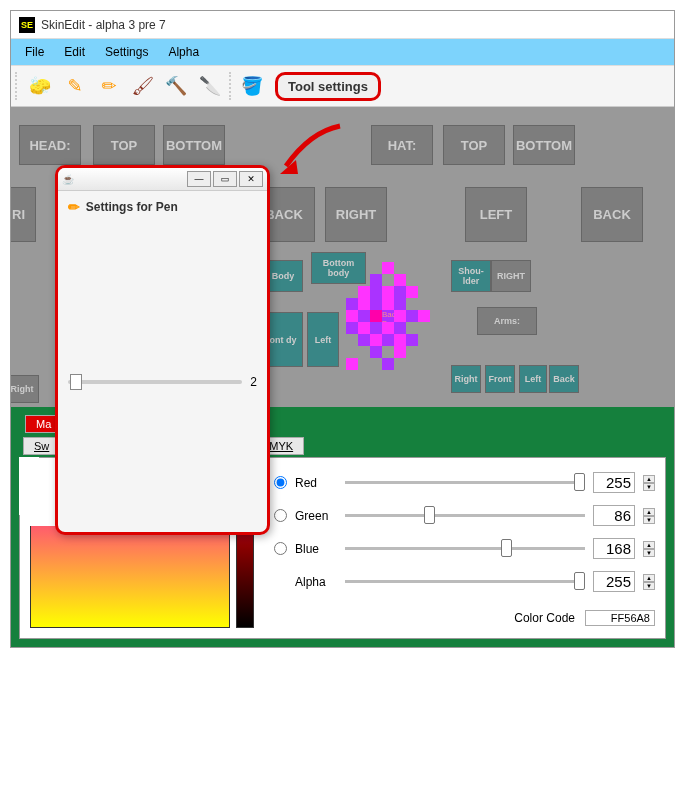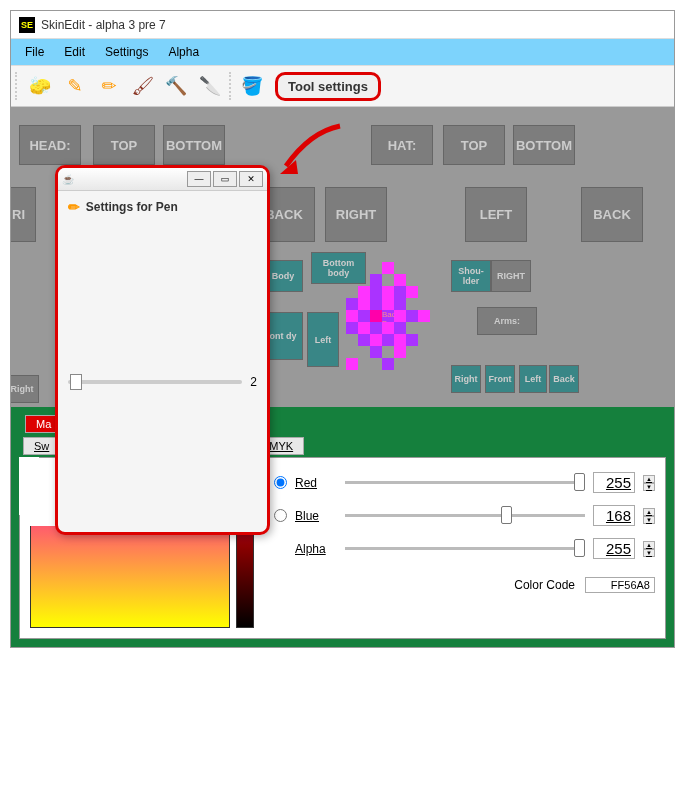--- a/index.html
+++ b/index.html
@@ -44,21 +44,21 @@
 
 .color-panel { background: #15803d; padding: 8px; }
 .tabs { display: flex; gap: 2px; margin-bottom: 4px; padding-left: 6px; }
 .tab { padding: 2px 10px; font-size: 11px; border: 1px solid #aaa; background: #e8e8e8; cursor: pointer; position: relative; }
 .tab.active { background: #d00; color: #fff; }
 .tab.under { text-decoration: underline; }
 .color-box { border: 1px solid #999; background: #fff; padding: 10px; display: flex; gap: 20px; position: relative; }
 .picker { width: 200px; height: 160px; border: 1px solid #333; background: linear-gradient(to bottom, #f0a, #ff0); position: relative; }
 .hue-bar { width: 18px; height: 160px; border: 1px solid #333; background: linear-gradient(to bottom, #f06, #800, #000); }
 .rgb-controls { flex: 1; padding-top: 4px; }
-.rgb-row { display: flex; align-items: center; gap: 8px; margin-bottom: 12px; font-size: 12px; text-decoration: underline; }
+.rgb-row { display: flex; align-items: center; gap: 8px; margin-bottom: 12px; font-size: 12px; }
 .rgb-row input[type=radio] { margin: 0; }
 .rgb-label { width: 42px; }
 .rgb-slider { flex: 1; height: 3px; background: #bbb; position: relative; }
 .rgb-thumb { position: absolute; width: 11px; height: 18px; background: #fff; border: 1px solid #777; top: -8px; border-radius: 2px; }
 .rgb-val { width: 42px; padding: 1px 3px; border: 1px solid #aaa; font-size: 15px; text-align: right; background: #fff; }
 .spinner { display: inline-flex; flex-direction: column; }
 .spin-btn { width: 12px; height: 8px; border: 1px solid #aaa; background: #eee; font-size: 6px; line-height: 6px; text-align: center; }
 .color-code-row { text-align: right; margin-top: 18px; font-size: 12px; }
 .color-code-row input { width: 70px; padding: 1px 4px; border: 1px solid #aaa; text-align: right; font-size: 11px; }
 
@@ -106,21 +106,21 @@
     <div class="region" style="left:242px;top:80px;width:62px;height:55px">BACK</div>
     <div class="region" style="left:314px;top:80px;width:62px;height:55px">RIGHT</div>
     <div class="region" style="left:454px;top:80px;width:62px;height:55px">LEFT</div>
     <div class="region" style="left:570px;top:80px;width:62px;height:55px">BACK</div>
 
     <div class="region region-small" style="left:252px;top:153px;width:40px;height:32px;background:rgba(40,130,130,0.85)">Body</div>
     <div class="region region-small" style="left:300px;top:145px;width:55px;height:32px;background:rgba(40,130,130,0.85);text-align:center">Bottom body</div>
     <div class="region region-small" style="left:440px;top:153px;width:40px;height:32px;background:rgba(40,130,130,0.85);text-align:center">Shou-lder</div>
     <div class="region region-small" style="left:480px;top:153px;width:40px;height:32px">RIGHT</div>
 
-    <div class="region region-small" style="left:252px;top:205px;width:40px;height:48px;background:rgba(40,130,130,0.85);text-align:left">ont dy</div>
+    <div class="region region-small" style="left:252px;top:205px;width:40px;height:55px;background:rgba(40,130,130,0.85);text-align:left">ont dy</div>
     <div class="region region-small" style="left:296px;top:205px;width:32px;height:55px;background:rgba(40,130,130,0.85)">Left</div>
     <div class="region region-small" style="left:466px;top:200px;width:60px;height:28px">Arms:</div>
 
     <div class="region region-small" style="left:-6px;top:268px;width:34px;height:28px">Right</div>
     <div class="region region-small" style="left:440px;top:258px;width:30px;height:28px;background:rgba(40,130,130,0.85)">Right</div>
     <div class="region region-small" style="left:474px;top:258px;width:30px;height:28px;background:rgba(40,130,130,0.85)">Front</div>
     <div class="region region-small" style="left:508px;top:258px;width:28px;height:28px;background:rgba(40,130,130,0.85)">Left</div>
     <div class="region region-small" style="left:538px;top:258px;width:30px;height:28px;background:rgba(40,130,130,0.85)">Back</div>
 
     <div class="pixel-art">
@@ -187,20 +187,32 @@
               <div class="rgb-thumb" style="left:calc(100% - 11px)"></div>
             </div>
           <input class="rgb-val" value="255" style="">
           <div class="spinner">
               <div class="spin-btn">▲</div>
               <div class="spin-btn">▼</div>
             </div>
         </div>
         <div class="rgb-row">
           <input type="radio" style="">
+          <span class="rgb-label">Green</span>
+          <div class="rgb-slider">
+              <div class="rgb-thumb" style="left:33%"></div>
+            </div>
+          <input class="rgb-val" value="86" style="">
+          <div class="spinner">
+              <div class="spin-btn">▲</div>
+              <div class="spin-btn">▼</div>
+            </div>
+        </div>
+        <div class="rgb-row">
+          <input type="radio" style="">
           <span class="rgb-label">Blue</span>
           <div class="rgb-slider">
               <div class="rgb-thumb" style="left:65%"></div>
             </div>
           <input class="rgb-val" value="168" style="">
           <div class="spinner">
               <div class="spin-btn">▲</div>
               <div class="spin-btn">▼</div>
             </div>
         </div>

